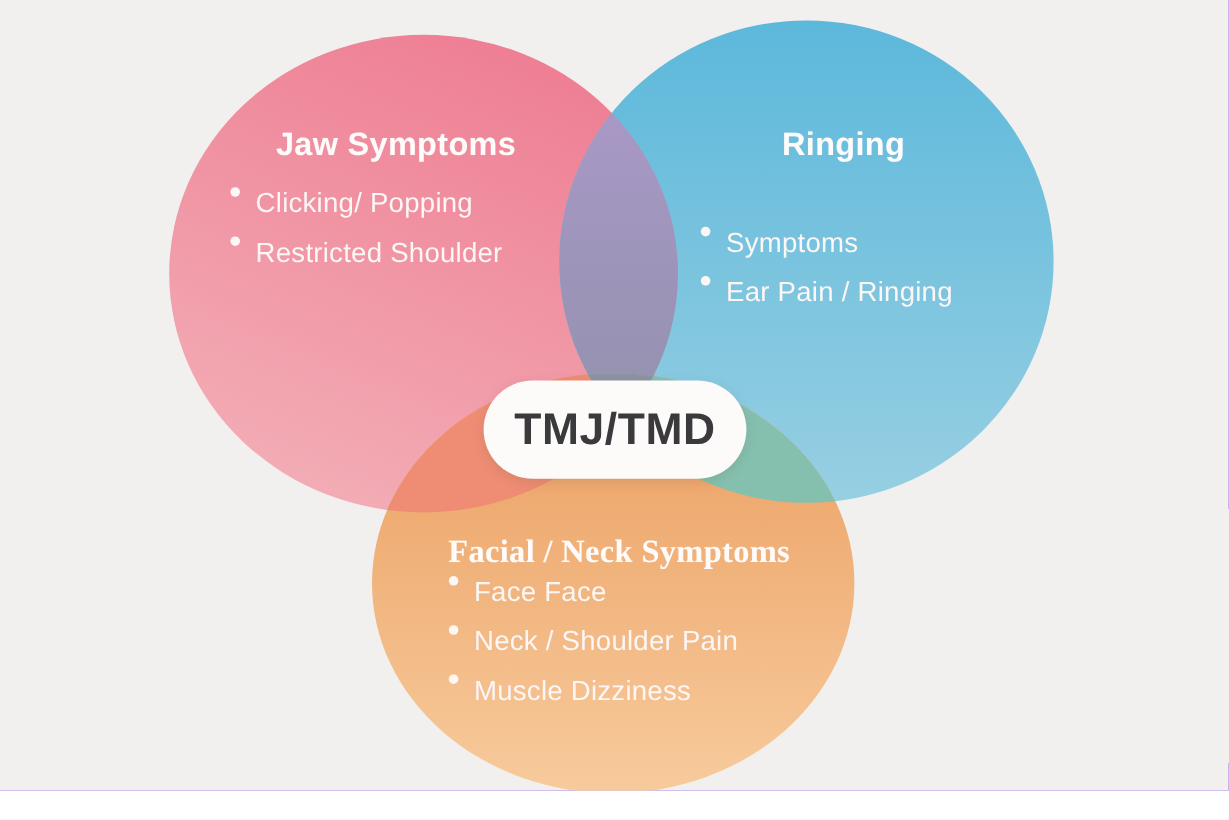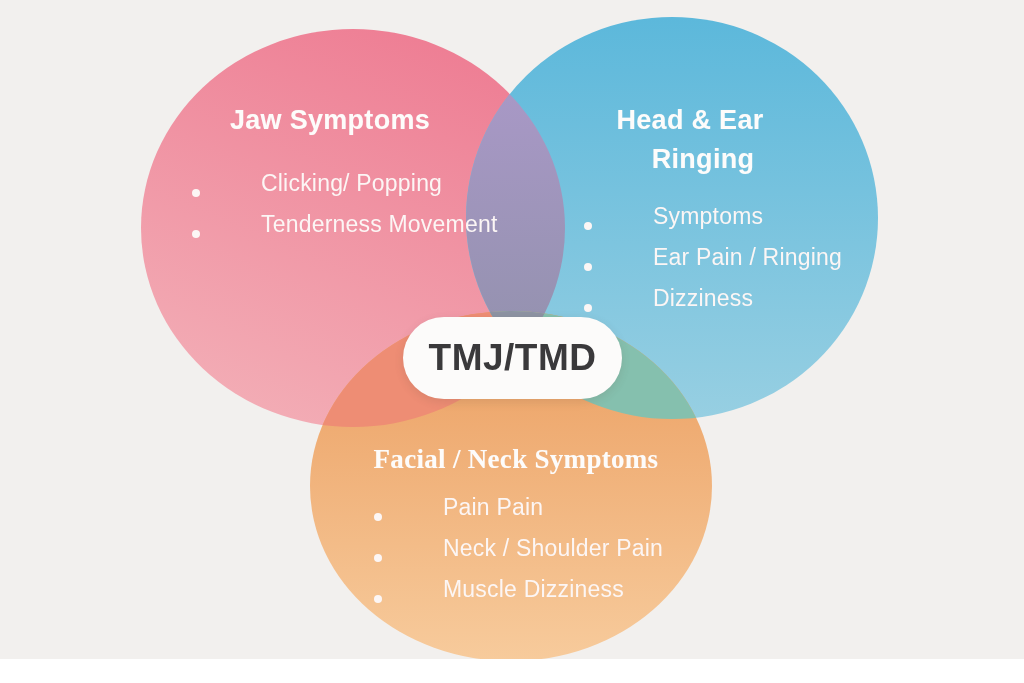--- a/index.html
+++ b/index.html
@@ -25,21 +25,21 @@
   .title-line2 { padding-left:26px; }
 
   .symptom-list {
     position:absolute;
     list-style:none;
     margin:0; padding:0;
     color:#fcf6f5;
     font-size:23px;
     letter-spacing:0.2px;
   }
-  .symptom-list li { display:flex; align-items:flex-end; height:41px;gap:48px; }
+  .symptom-list li { display:flex; align-items:flex-start; height:41px; }
   .dot {
     width:8px; height:8px; border-radius:50%;
     background:#fcf6f5; margin-right:13px; flex:none;
   }
 
   .center-pill {
     position:absolute;
     left:403px; top:317px;
     width:219px; height:82px;
     border-radius:41px;
@@ -109,52 +109,47 @@
   </svg>
 
   <div class="circle-title" style="left:175px; top:101px; width:310px;">Jaw Symptoms</div>
   <ul class="symptom-list" style="left:192px; top:156px;">
     <li>
       <span class="dot"></span>
       <span>Clicking/ Popping</span>
     </li>
     <li>
       <span class="dot"></span>
-      <span>Tenderness Movement</span>
+      <span>Restricted Shoulder</span>
     </li>
   </ul>
 
   <div class="circle-title" style="left:572px; top:101px; width:236px;">
-    <div>Head &amp; Ear</div>
     <div class="title-line2">Ringing</div>
   </div>
   <ul class="symptom-list" style="left:584px; top:189px;">
     <li>
       <span class="dot"></span>
       <span>Symptoms</span>
     </li>
     <li>
       <span class="dot"></span>
       <span>Ear Pain / Ringing</span>
     </li>
-    <li>
-      <span class="dot"></span>
-      <span>Dizziness</span>
-    </li>
   </ul>
 
   <div class="center-pill">
     <span>TMJ/TMD</span>
   </div>
 
   <div class="circle-title" style="left:346px; top:440px; width:340px;font-family:Liberation Serif, serif;">Facial / Neck Symptoms</div>
   <ul class="symptom-list" style="left:374px; top:480px;">
     <li>
       <span class="dot"></span>
-      <span>Pain Pain</span>
+      <span>Face Face</span>
     </li>
     <li>
       <span class="dot"></span>
       <span>Neck / Shoulder Pain</span>
     </li>
     <li>
       <span class="dot"></span>
       <span>Muscle Dizziness</span>
     </li>
   </ul>

